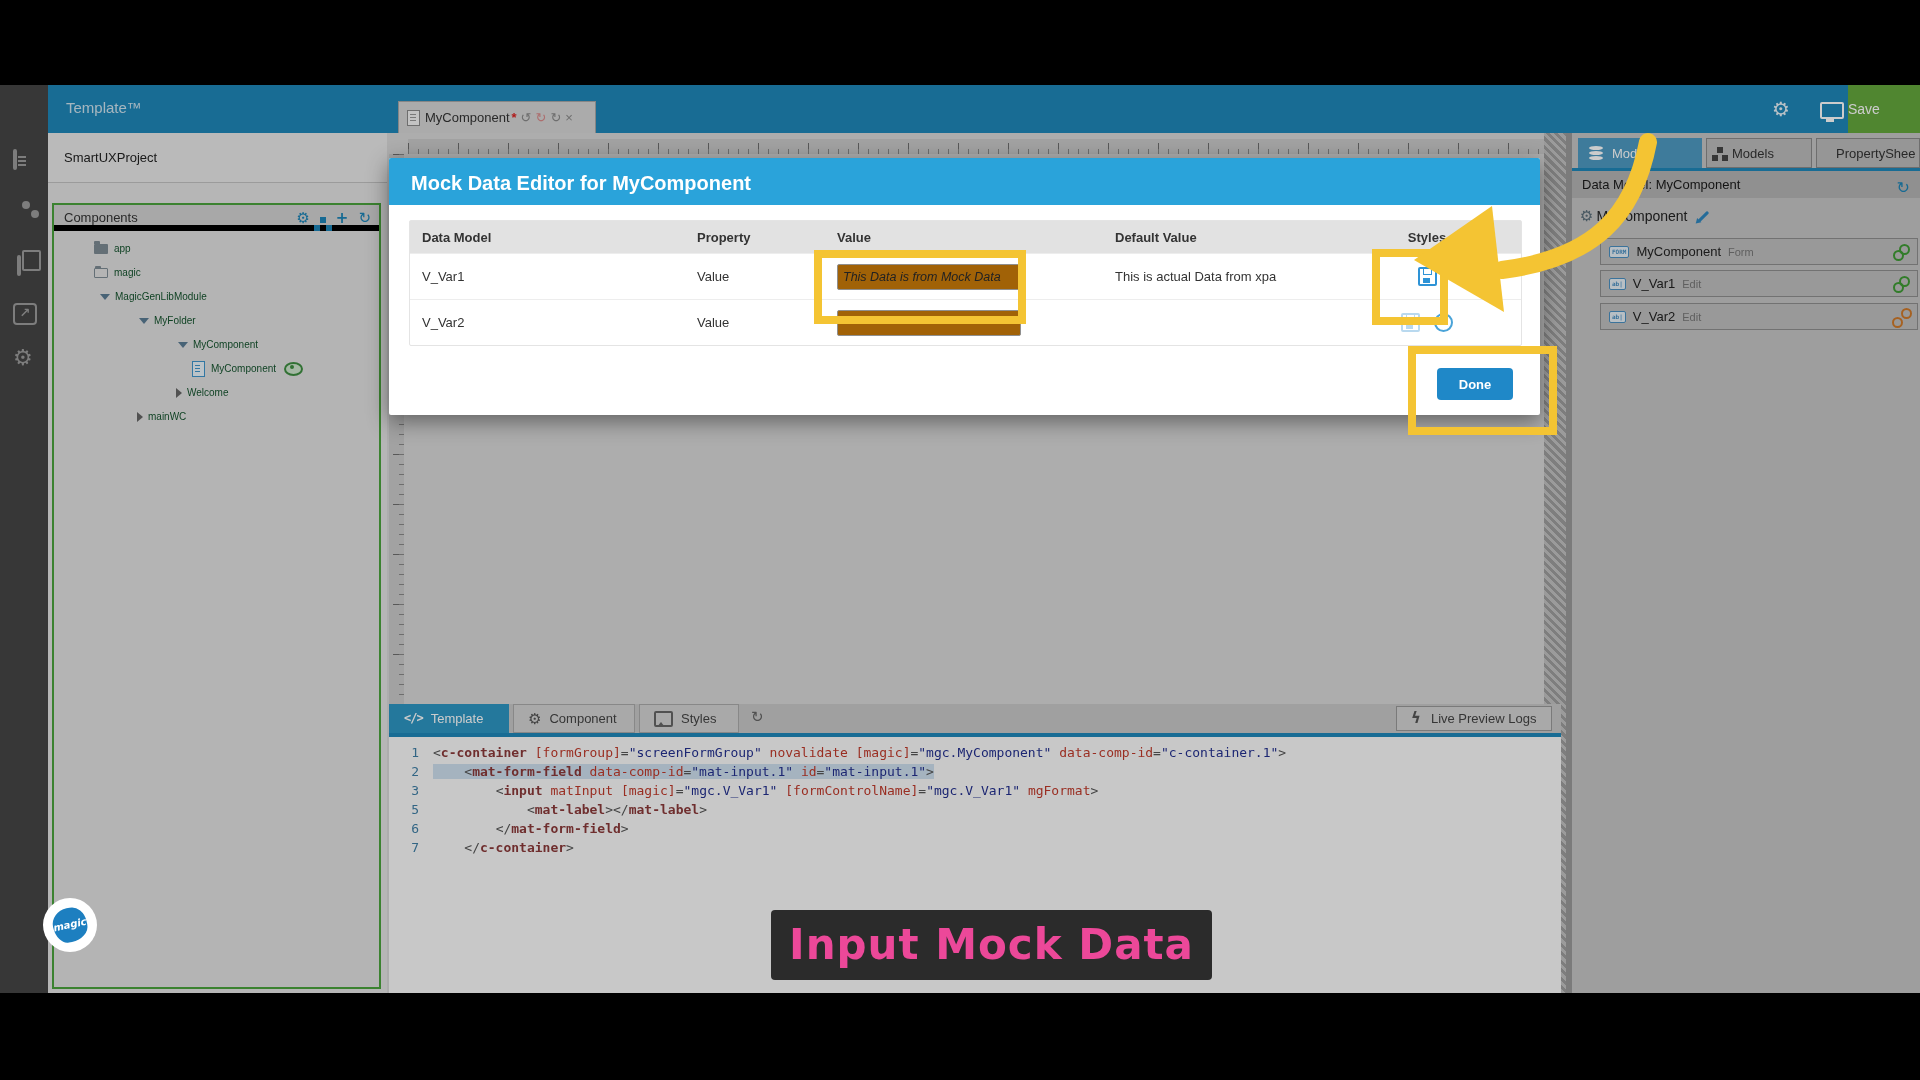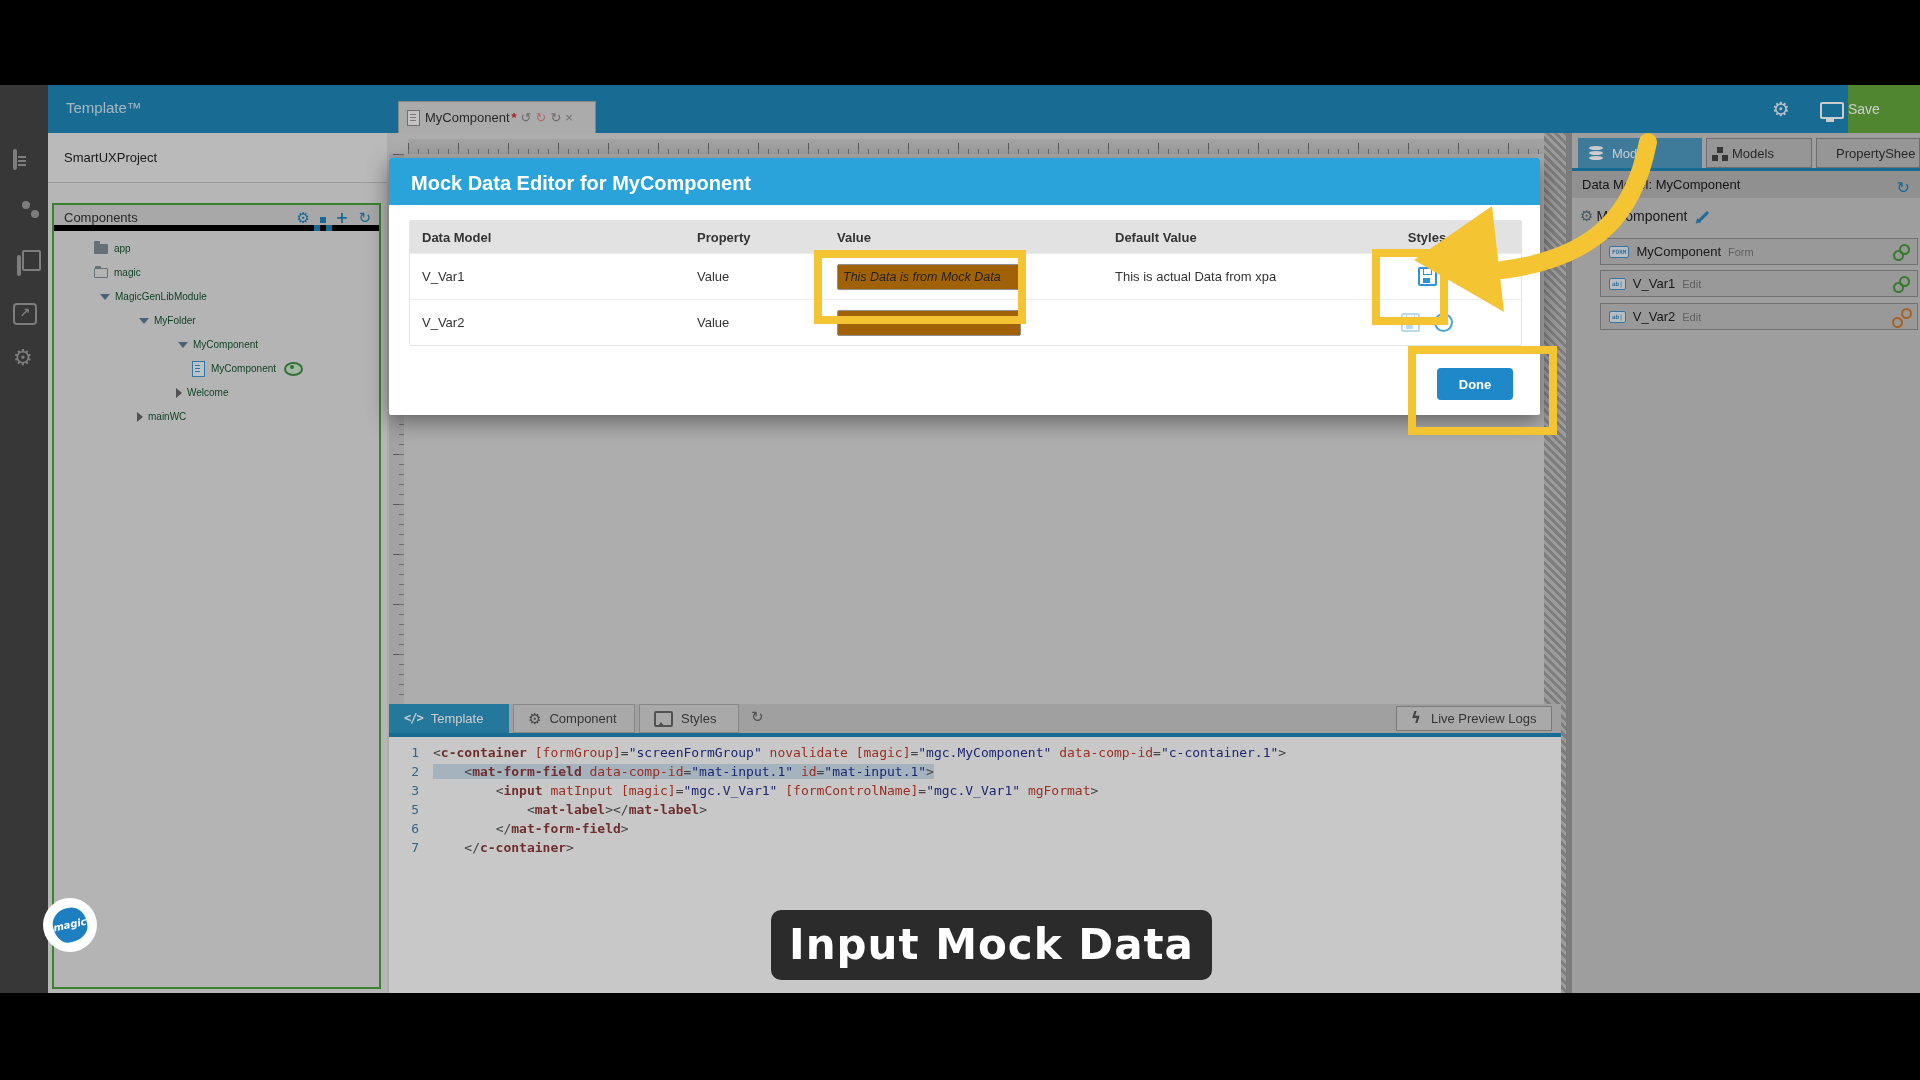--- a/index.html
+++ b/index.html
@@ -161,22 +161,22 @@
             color:#fff;font-size:13px;font-weight:bold;font-family:"Liberation Sans",sans-serif;}
 
   
   .ybox{position:absolute;border:8px solid #f4c433;background:transparent;z-index:60;}
   .ybox.input{left:814px;top:250px;width:196px;height:58px;}
   .ybox.save{left:1372px;top:249px;width:60px;height:60px;}
   .ybox.done{left:1408px;top:346px;width:133px;height:73px;}
   .arrow-svg{position:absolute;left:1390px;top:120px;width:300px;height:230px;z-index:62;}
 
   
-  .caption{position:absolute;left:771px;top:910px;width:441px;height:70px;background:#2b2b2b;border-radius:10px;z-index:70;
-           color:#ffffff;font:bold 42px/70px "DejaVu Sans",sans-serif;text-align:center;letter-spacing:1px;}
+  .caption{position:absolute;left:771px;top:910px;width:441px;height:70px;background:#2b2b2b;border-radius:4px;z-index:70;
+           color:#ec4899;font:bold 42px/70px "DejaVu Sans",sans-serif;text-align:center;letter-spacing:1px;}
   .magic-badge{position:absolute;left:43px;top:898px;width:54px;height:54px;background:#fff;border-radius:50%;z-index:70;}
   .magic-blob{position:absolute;left:10px;top:10px;width:34px;height:34px;background:#1d7fc0;
               border-radius:55% 45% 60% 40%/50% 55% 45% 60%;transform:rotate(-12deg);
               color:#fff;font:italic bold 10px/34px "DejaVu Sans",sans-serif;text-align:center;}
   .count-pill{position:absolute;left:39px;top:36px;min-width:24px;height:22px;background:#16202e;border:2px solid #dfe6ee;
               border-radius:13px;color:#fff;font:bold 13px/22px "Liberation Sans",sans-serif;text-align:center;padding:0 4px;z-index:71;}
 
   .bar-black{left:0;width:1920px;background:#000;z-index:90;}
 </style>
 </head>

